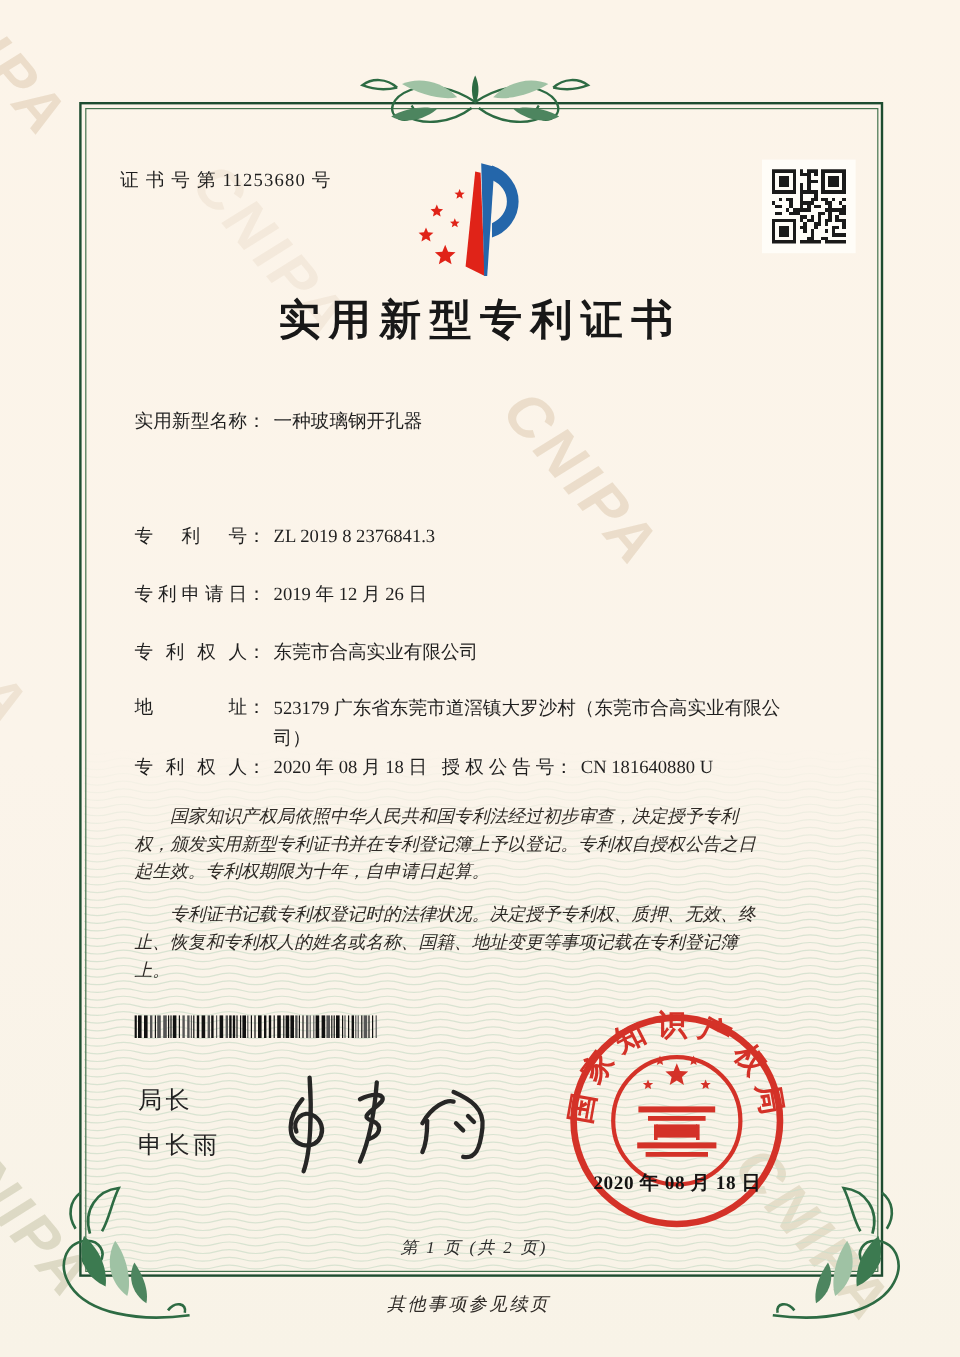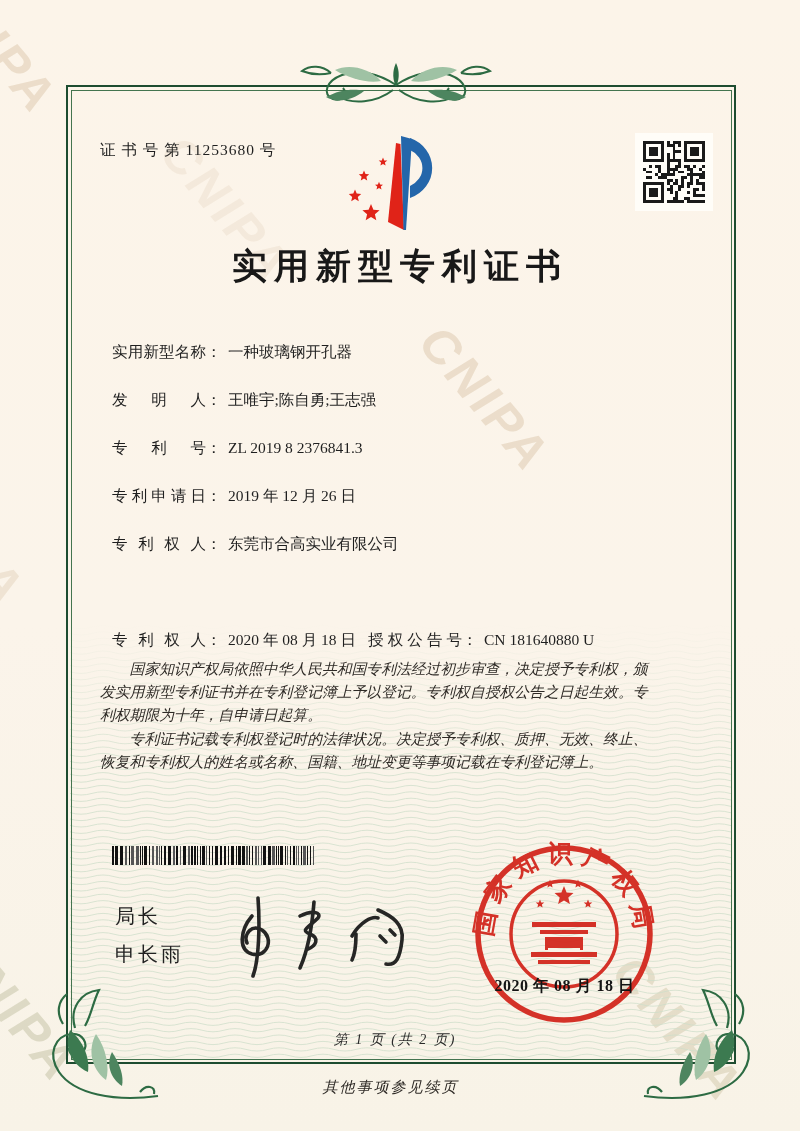--- a/index.html
+++ b/index.html
@@ -27,21 +27,21 @@
          font-size:35px;font-weight:bold;letter-spacing:7px;color:#181818;}
   .frow{position:absolute;left:112px;font-size:15.5px;line-height:24px;white-space:nowrap;text-decoration:underline;}
   .flabel{display:inline-block;width:94px;text-align:justify;text-align-last:justify;
           position:relative;vertical-align:top;}
   .flabel::after{content:"：";position:absolute;left:100%;top:0;}
   .fvalue{display:inline-block;margin-left:22px;vertical-align:top;}
   .fvalue.wrap{white-space:normal;width:452px;line-height:25px;}
   .fpair2{position:absolute;left:256px;top:0;}
   .paras{position:absolute;left:100px;top:658px;width:554px;font-size:14.8px;
          line-height:23.2px;font-style:italic;color:#2e2a26;}
-  .paras p{margin:0;text-indent:2em;}
+  .paras p{margin:12px;text-indent:2em;}
   .barcode{position:absolute;left:112px;top:846px;}
   .signer{position:absolute;left:115px;font-family:"Liberation Sans","DejaVu Sans",sans-serif;
           font-size:20px;letter-spacing:3px;color:#222;}
   .sig{position:absolute;left:225px;top:888px;}
   .seal{position:absolute;left:467px;top:838px;z-index:7;opacity:.95;}
   .sealdate{position:absolute;left:467px;top:976px;width:195px;text-align:center;
             font-size:16px;font-weight:bold;color:#141414;z-index:8;letter-spacing:.5px;}
   .pagenum{position:absolute;left:50%;top:1031px;transform:translateX(-54%);
            font-size:14px;letter-spacing:2px;color:#2a2a2a;font-style:italic;}
   .contnote{position:absolute;left:50%;top:1078px;transform:translateX(-57%);
@@ -328,31 +328,31 @@
           <path d="M14,0h7v7h-7z M15,1h5v5h-5z M16,2h3v3h-3z" fill-rule="evenodd" fill="#1a1a1a"></path>
           <path d="M0,14h7v7h-7z M1,15h5v5h-5z M2,16h3v3h-3z" fill-rule="evenodd" fill="#1a1a1a"></path>
         </svg>
     </div>
 
     <div class="title">实用新型专利证书</div>
 
     <div class="frow" style="top:340px">
       <span class="flabel">实用新型名称</span><span class="fvalue">一种玻璃钢开孔器</span>
     </div>
-    <div class="frow" style="top:388px">
-      <span class="flabel">发明人</span><span class="fvalue">王唯宇;陈自勇;王志强</span>
-    </div>
     <div class="frow" style="top:436px">
       <span class="flabel">专利号</span><span class="fvalue">ZL 2019 8 2376841.3</span>
     </div>
     <div class="frow" style="top:484px">
       <span class="flabel">专利申请日</span><span class="fvalue">2019 年 12 月 26 日</span>
     </div>
     <div class="frow" style="top:532px">
       <span class="flabel">专利权人</span><span class="fvalue">东莞市合高实业有限公司</span>
+    </div>
+    <div class="frow" style="top:578px">
+      <span class="flabel">地址</span><span class="fvalue wrap">523179 广东省东莞市道滘镇大罗沙村（东莞市合高实业有限公司）</span>
     </div>
     <div class="frow" style="top:628px">
       <span class="flabel">专利权人</span><span class="fvalue">2020 年 08 月 18 日</span>
       <span class="fpair2">
         <span class="flabel">授权公告号</span><span class="fvalue">CN 181640880 U</span>
       </span>
     </div>
 
     <div class="paras">
       <p>国家知识产权局依照中华人民共和国专利法经过初步审查，决定授予专利权，颁发实用新型专利证书并在专利登记簿上予以登记。专利权自授权公告之日起生效。专利权期限为十年，自申请日起算。</p>

